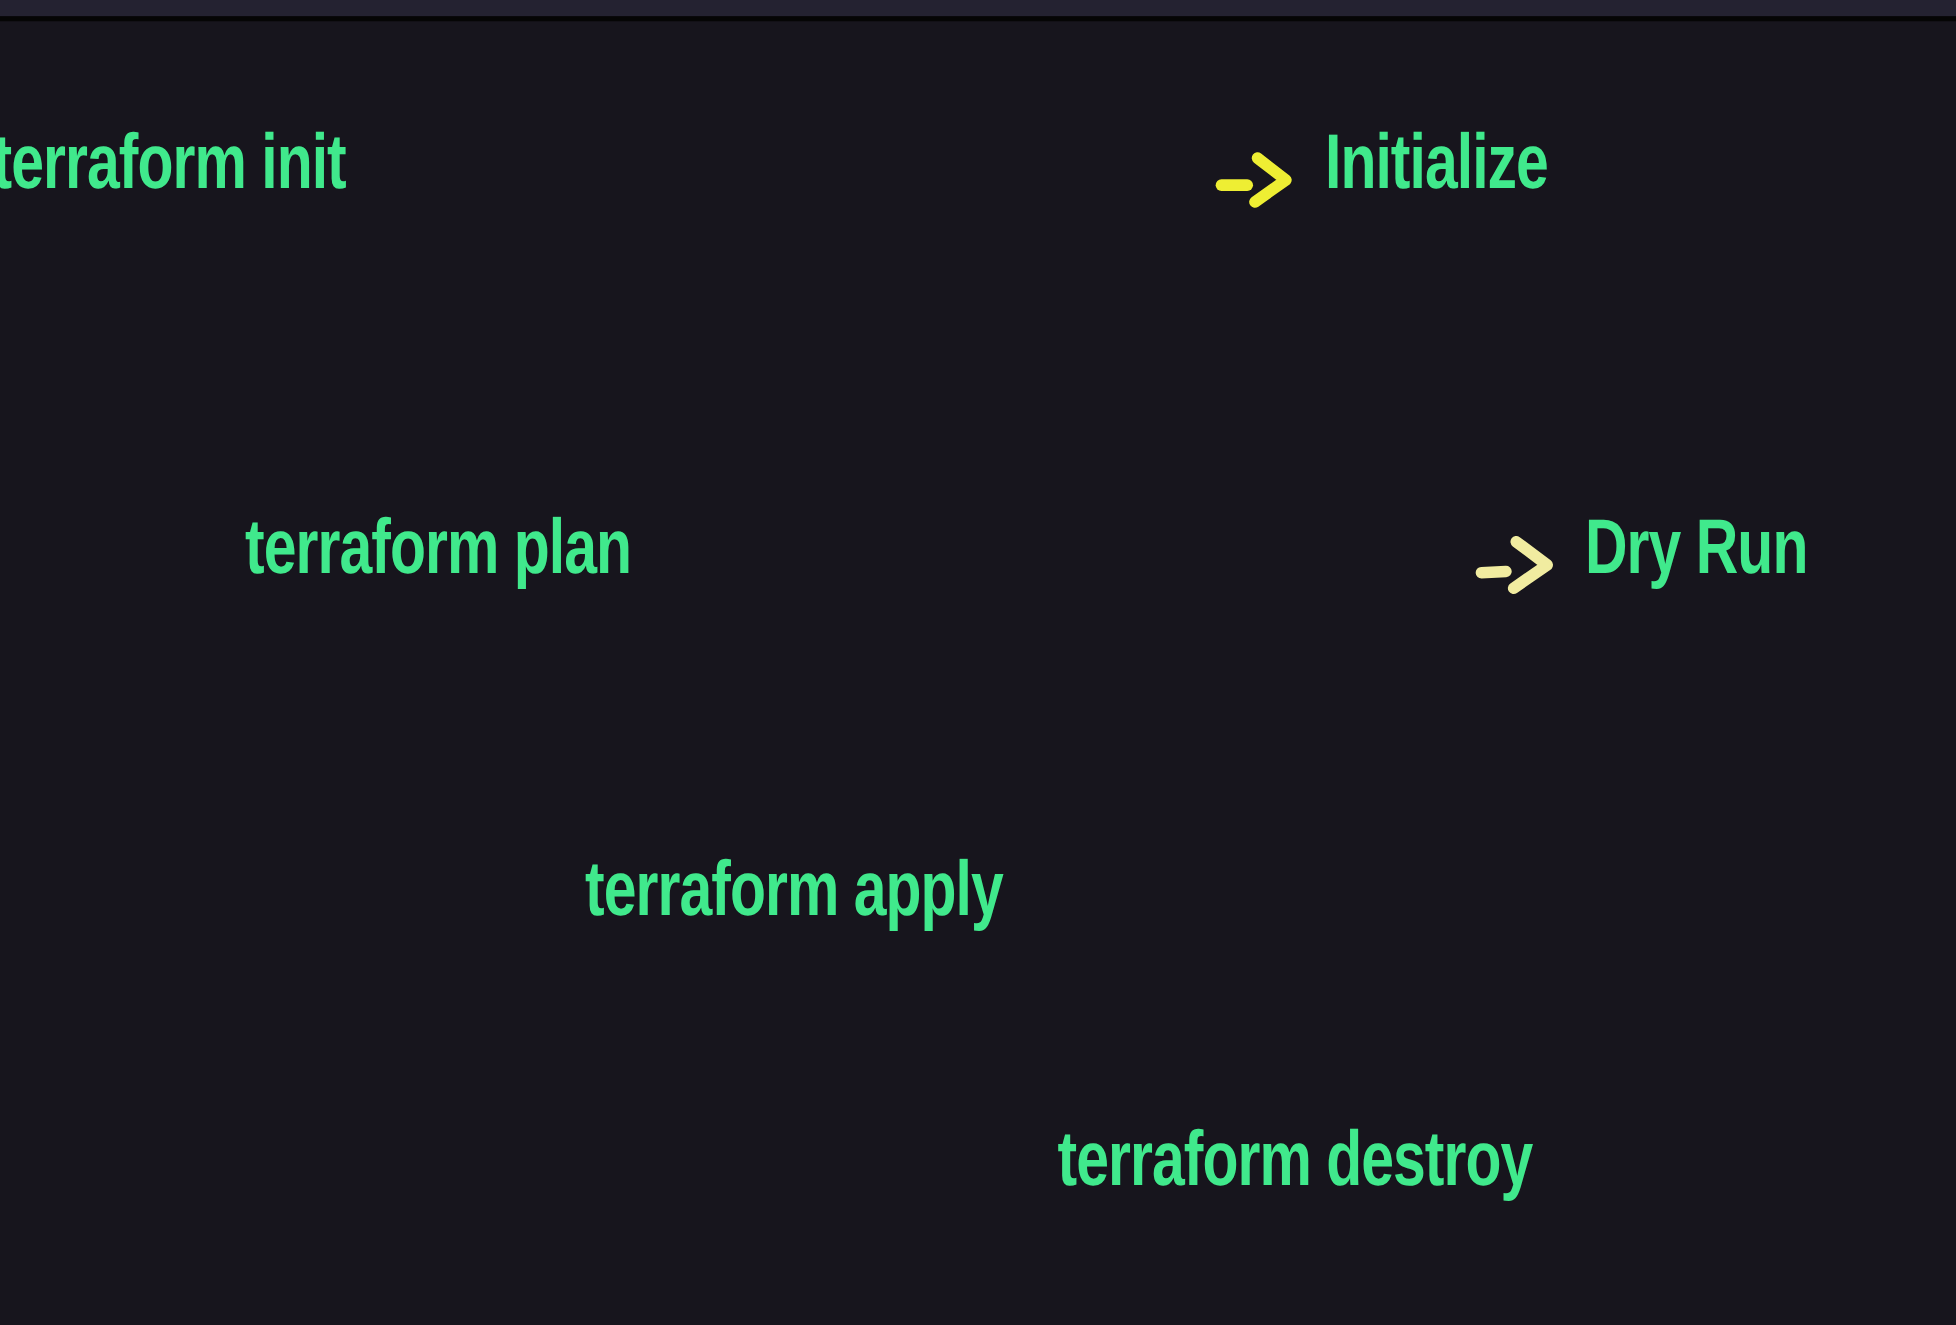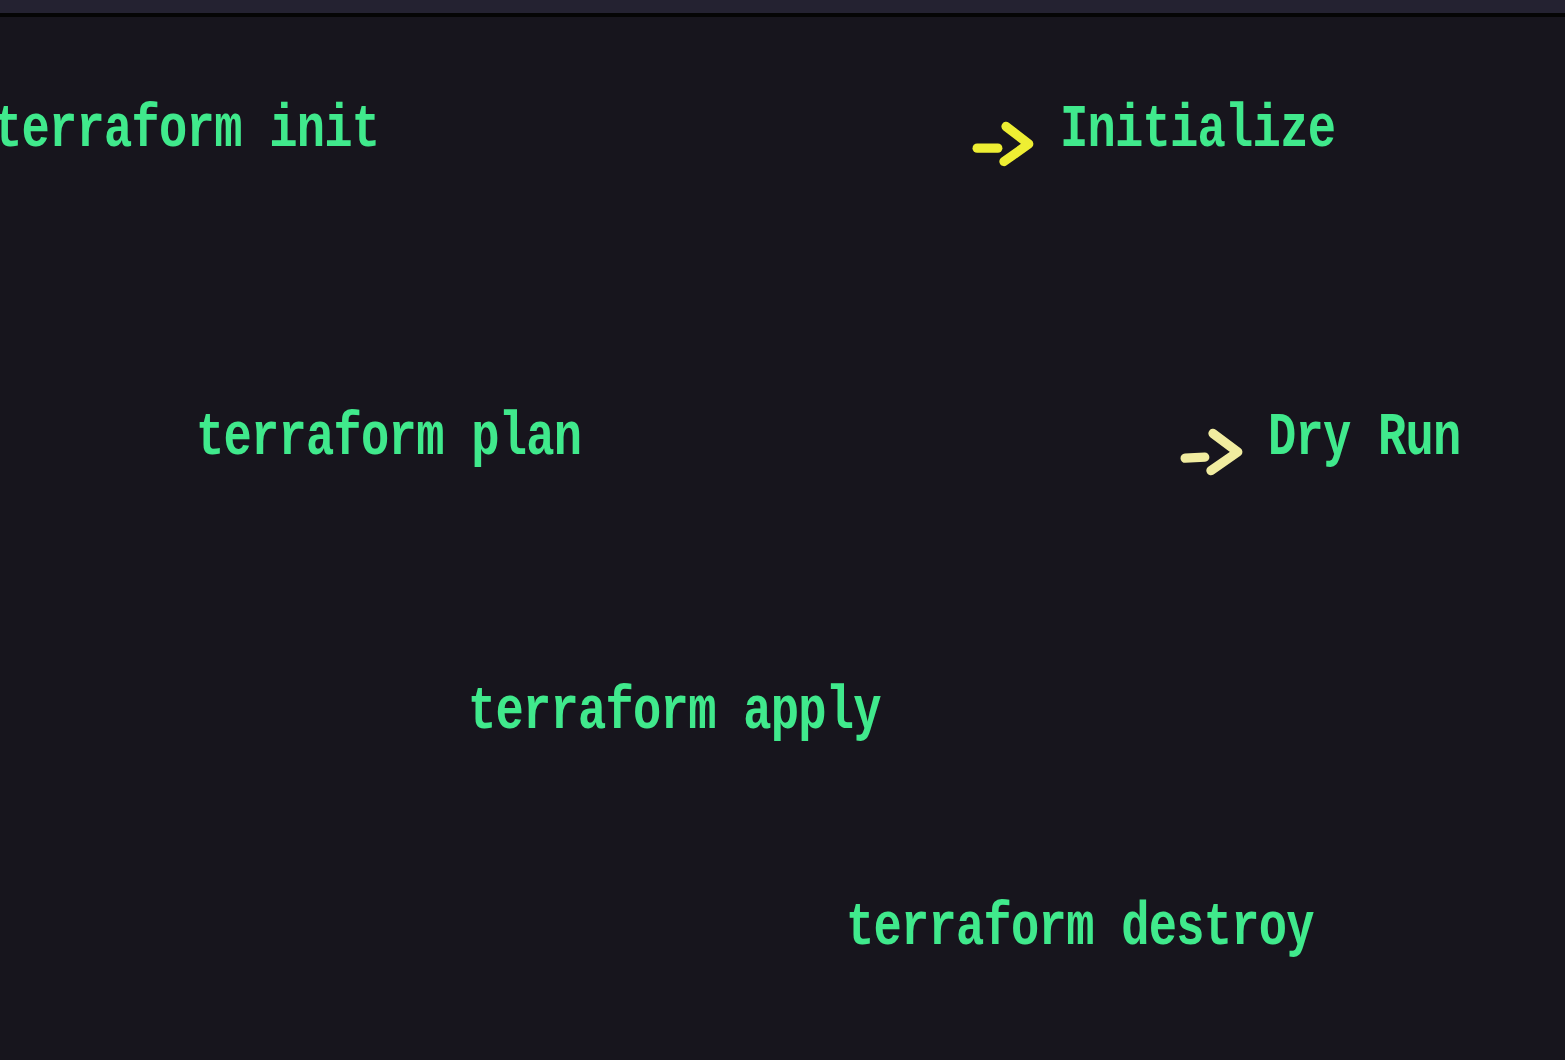--- a/index.html
+++ b/index.html
@@ -2,21 +2,21 @@
 <html><head>
 <meta charset="utf-8">
 <style>
   html, body { margin: 0; padding: 0; background: #0b0a0e; }
   #canvas {
     position: relative;
     width: 1565px;
     height: 1060px;
     background: #17151d;
     overflow: hidden;
-    font-family: Liberation Mono, monospace;
+    font-family: Liberation Sans, sans-serif;
   }
   #top-strip {
     position: absolute;
     left: 0; top: 0;
     width: 100%; height: 13px;
     background: #242231;
   }
   #top-divider {
     position: absolute;
     left: 0; top: 13px;

